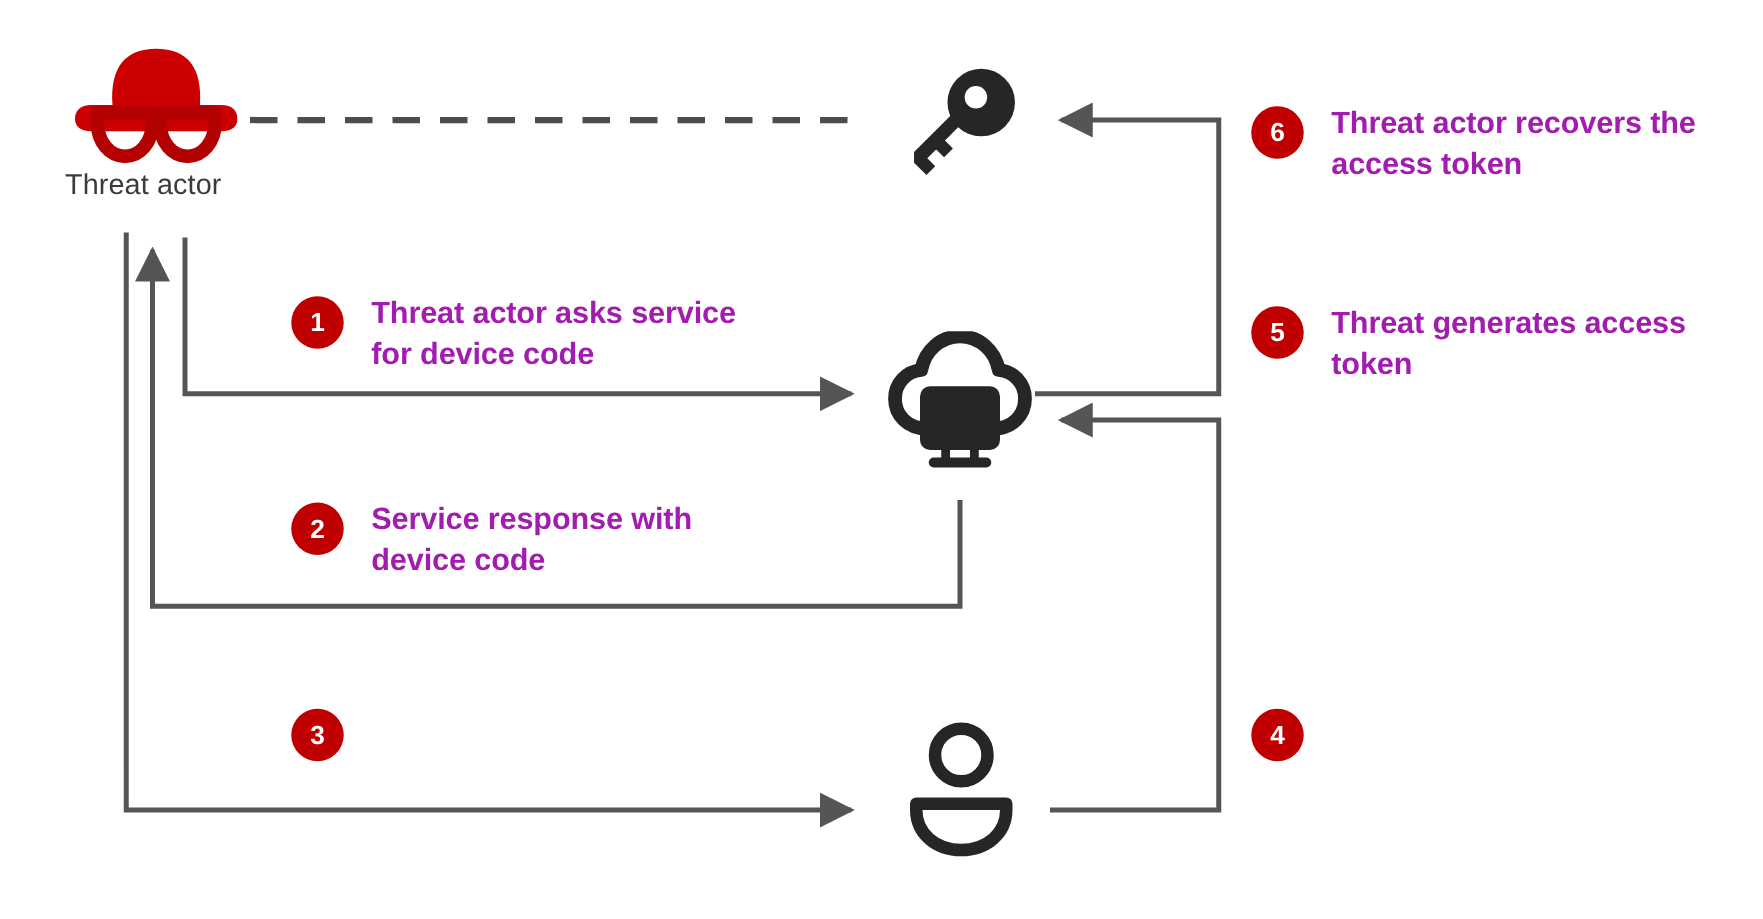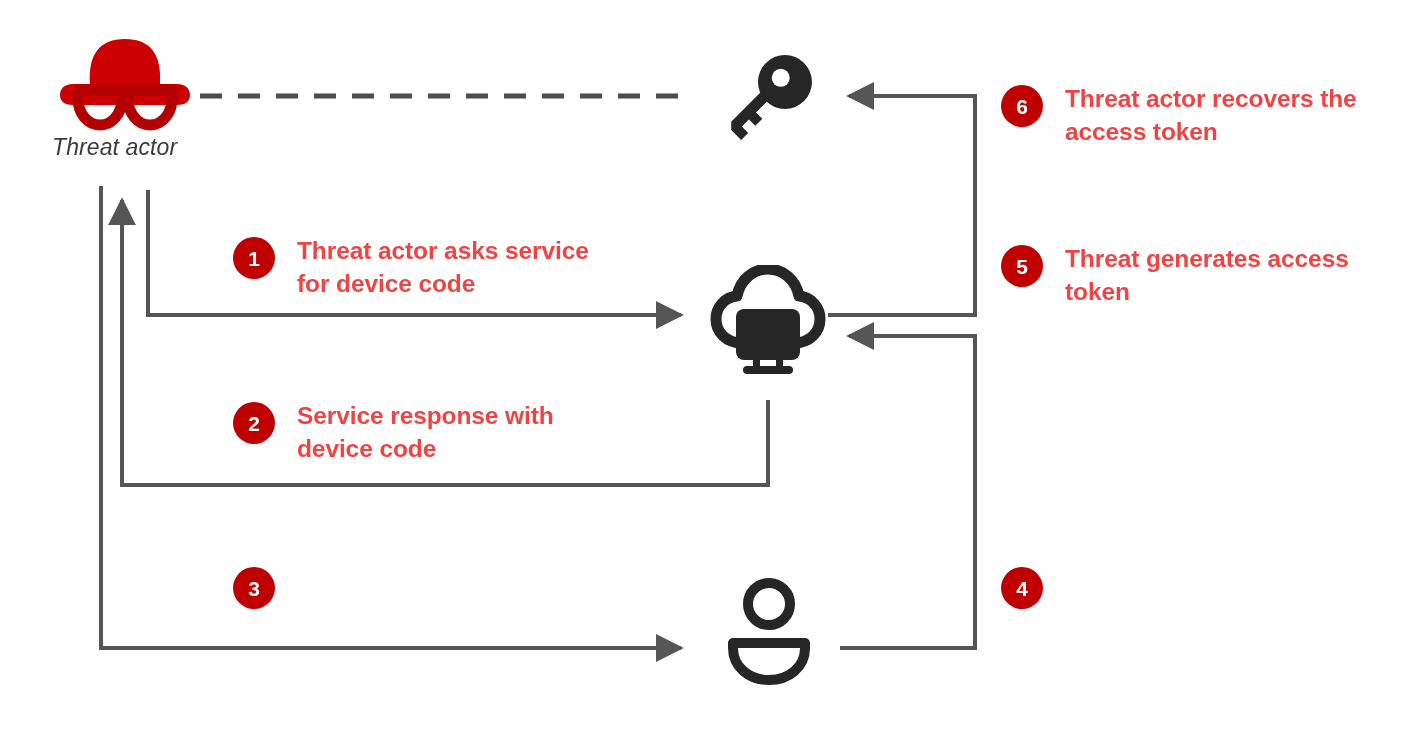--- a/index.html
+++ b/index.html
@@ -29,21 +29,20 @@
   }
   .threat-label {
     position: absolute;
     left: 52px;
     top: 134px;
     font-size: 23px;
     color: #3b3b3b;
     font-weight: 400;
     letter-spacing: 0.1px;
     white-space: nowrap;
-    font-style: italic;
   }
   .step {
     position: absolute;
     display: flex;
     align-items: flex-start;
   }
   .badge {
     flex: 0 0 auto;
     width: 42px;
     height: 42px;
@@ -55,21 +54,21 @@
     display: flex;
     align-items: center;
     justify-content: center;
     line-height: 1;
     margin-top: 2px;
   }
   .step-text {
     margin-left: 22px;
     font-size: 24.5px;
     font-weight: 700;
-    color: #ef4444;
+    color: #a21caf;
     line-height: 1.33;
     letter-spacing: -0.1px;
   }
   .step-1 { left: 233px; top: 235px; width: 360px; }
   .step-2 { left: 233px; top: 400px; width: 360px; }
   .step-3 { left: 233px; top: 565px; width: 380px; }
   .step-4 { left: 1001px; top: 565px; width: 390px; }
   .step-5 { left: 1001px; top: 243px; width: 380px; }
   .step-6 { left: 1001px; top: 83px; width: 380px; }
 </style>

